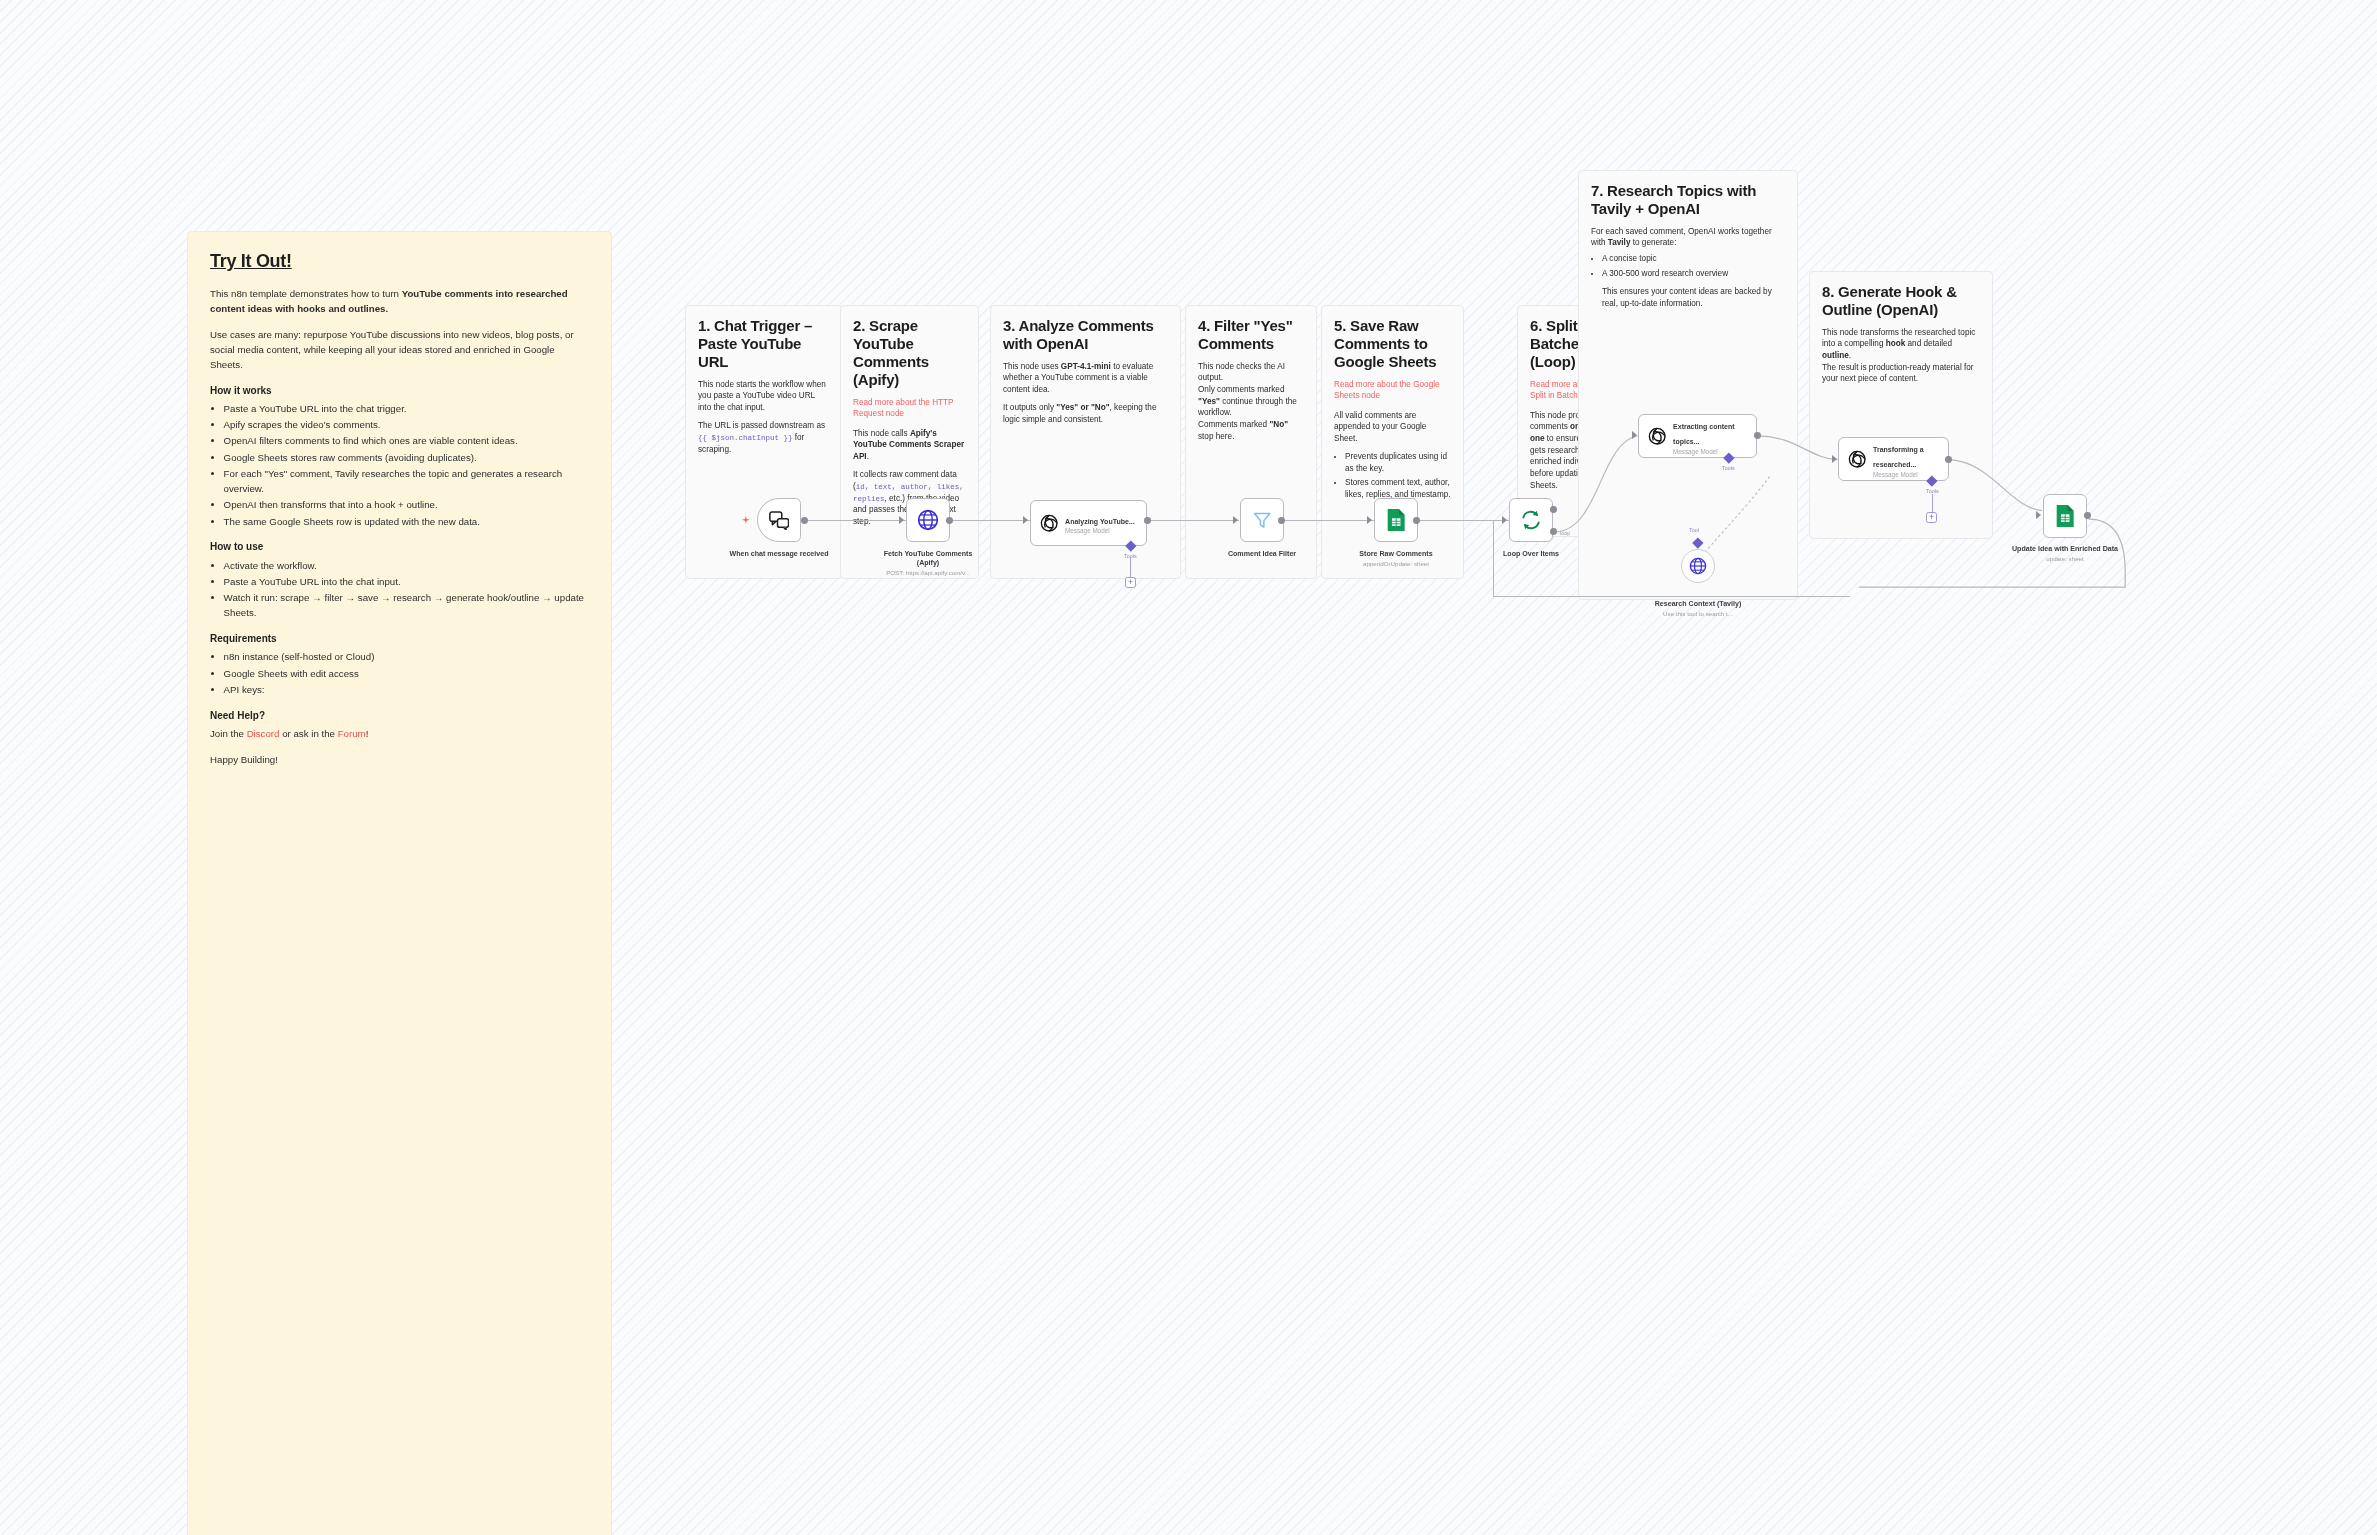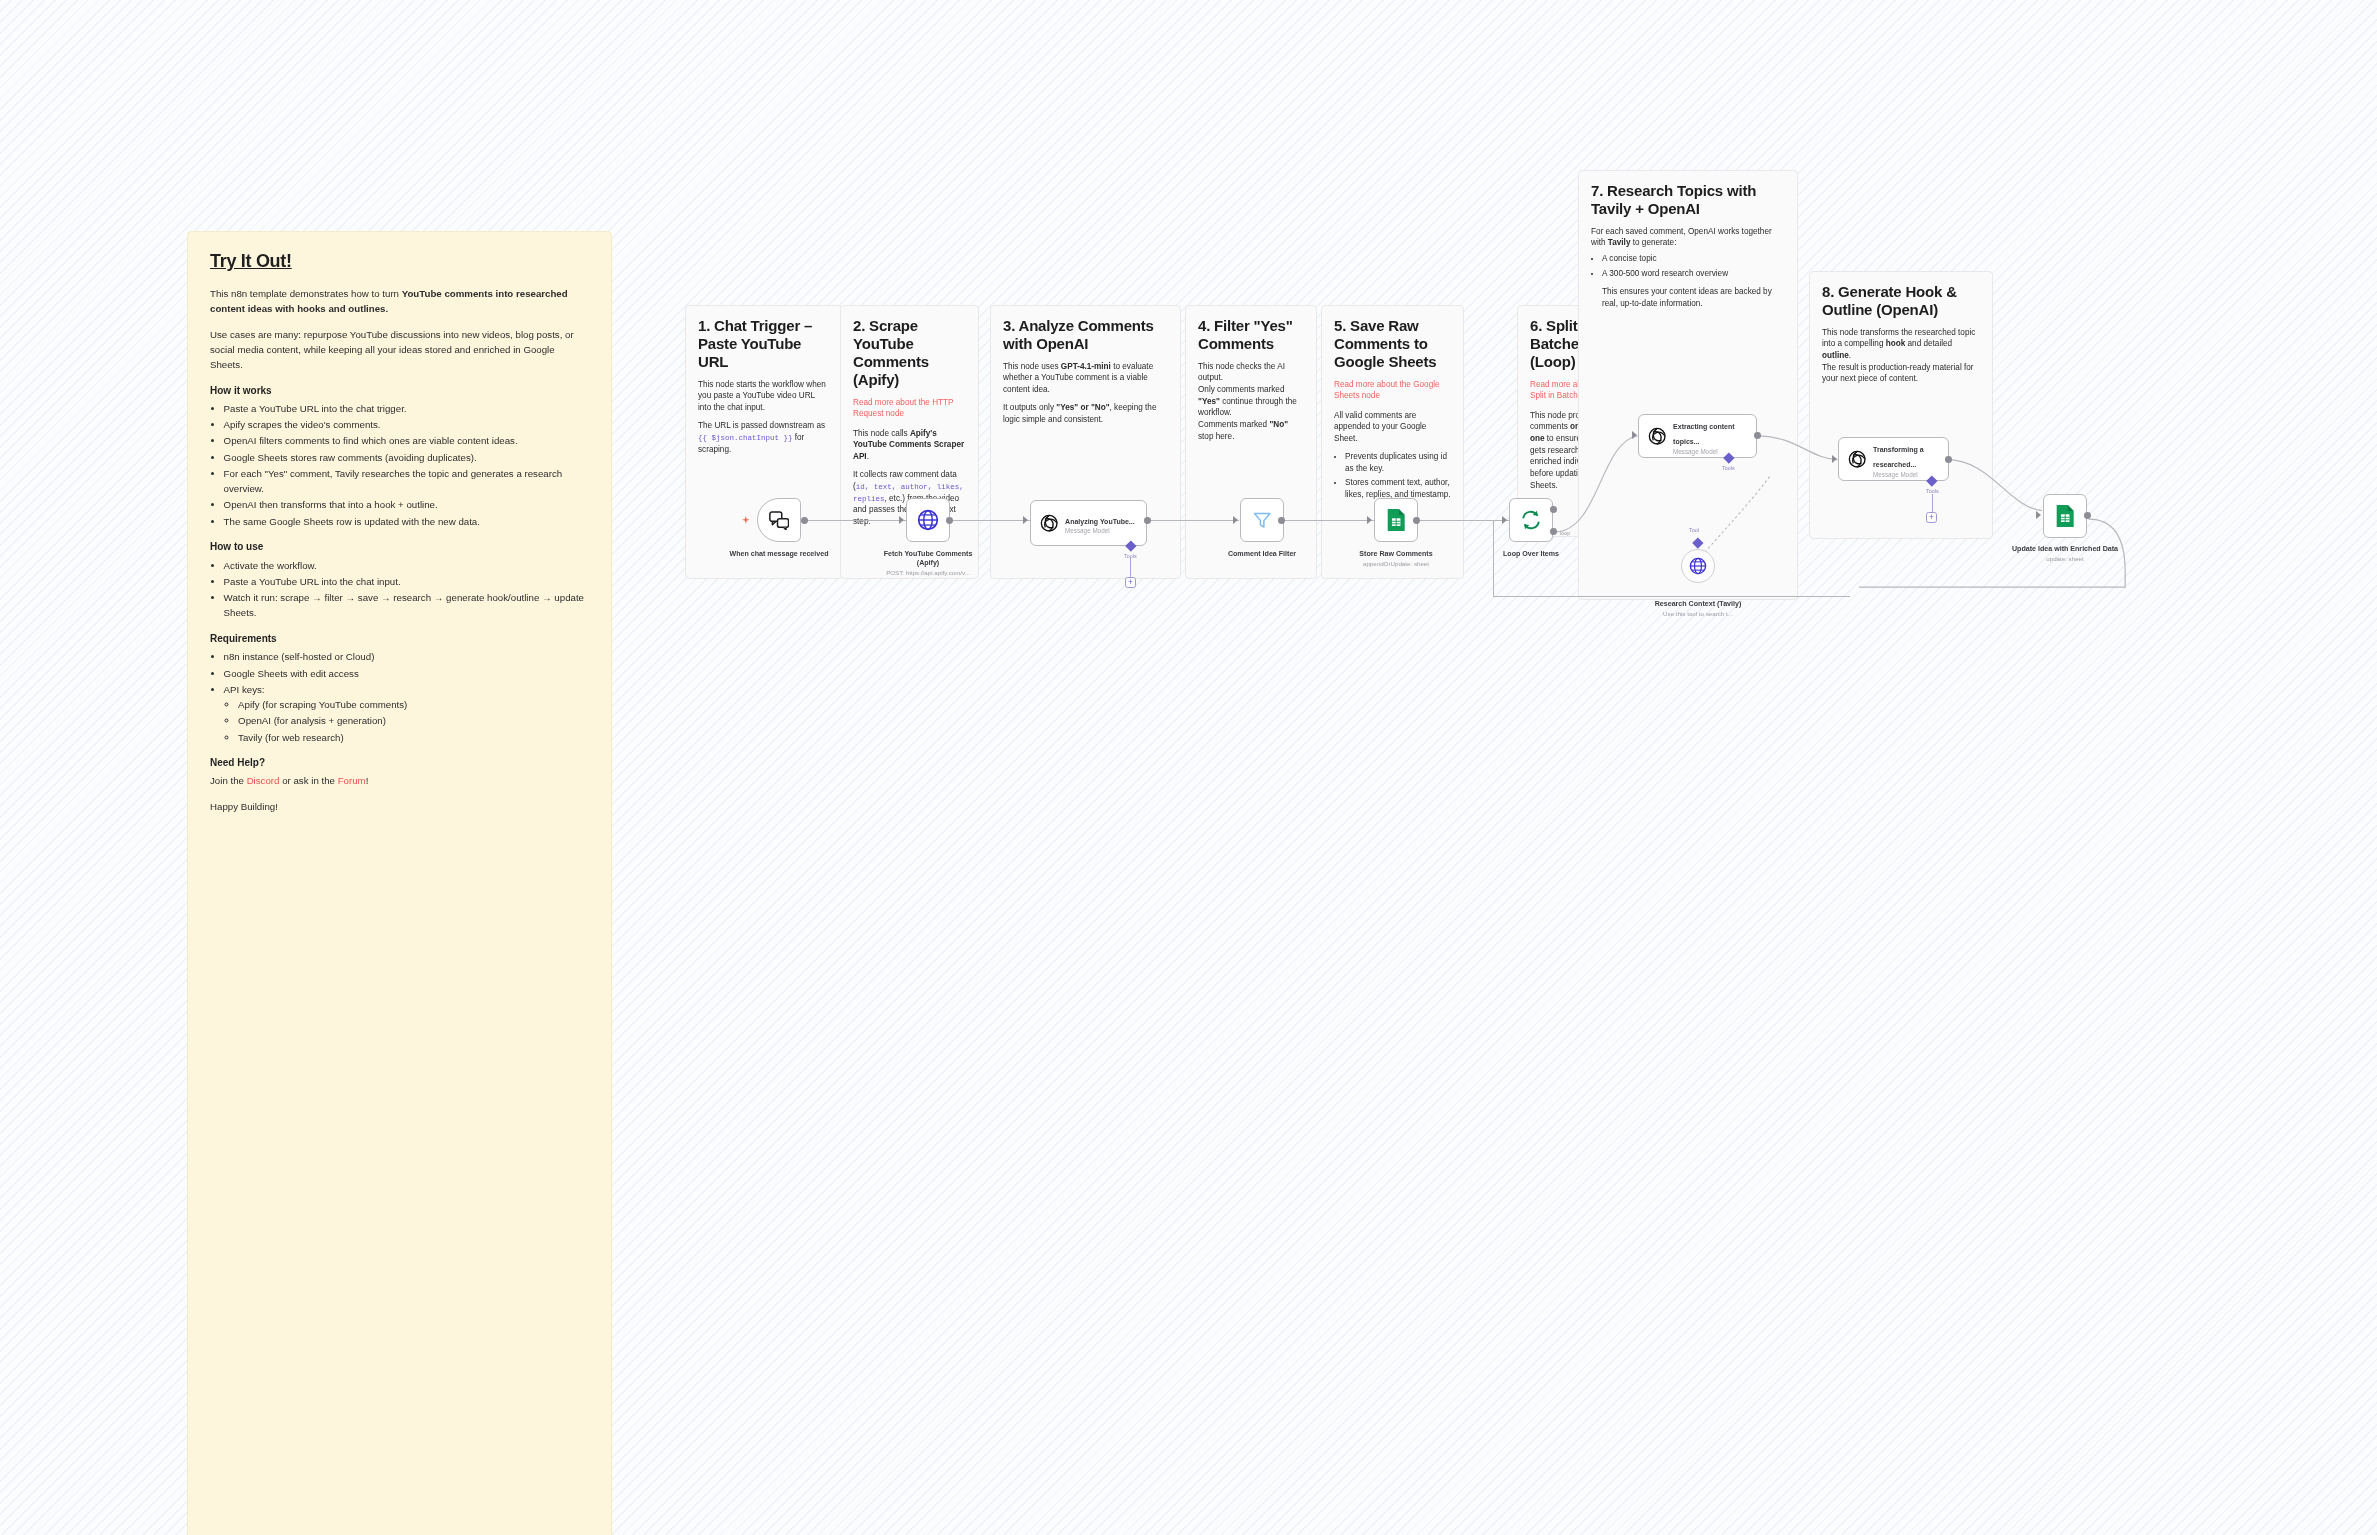--- a/index.html
+++ b/index.html
@@ -191,25 +191,20 @@
       <li>Paste a YouTube URL into the chat input.</li>
       <li>Watch it run: scrape → filter → save → research → generate hook/outline → update Sheets.</li>
     </ul>
 
     <h2>Requirements</h2>
     <ul>
       <li>n8n instance (self-hosted or Cloud)</li>
       <li>Google Sheets with edit access</li>
       <li>
         <span>API keys:</span>
-        <ul>
-          <li>Apify (for scraping YouTube comments)</li>
-          <li>OpenAI (for analysis + generation)</li>
-          <li>Tavily (for web research)</li>
-        </ul>
       </li>
     </ul>
 
     <h2>Need Help?</h2>
     <p style="margin-bottom:11px;">
       <span>Join the </span><a class="link-red" href="#">Discord</a><span> or ask in the </span><a class="link-red" href="#">Forum</a><span>!</span>
     </p>
     <p>Happy Building!</p>
   </div>
 

